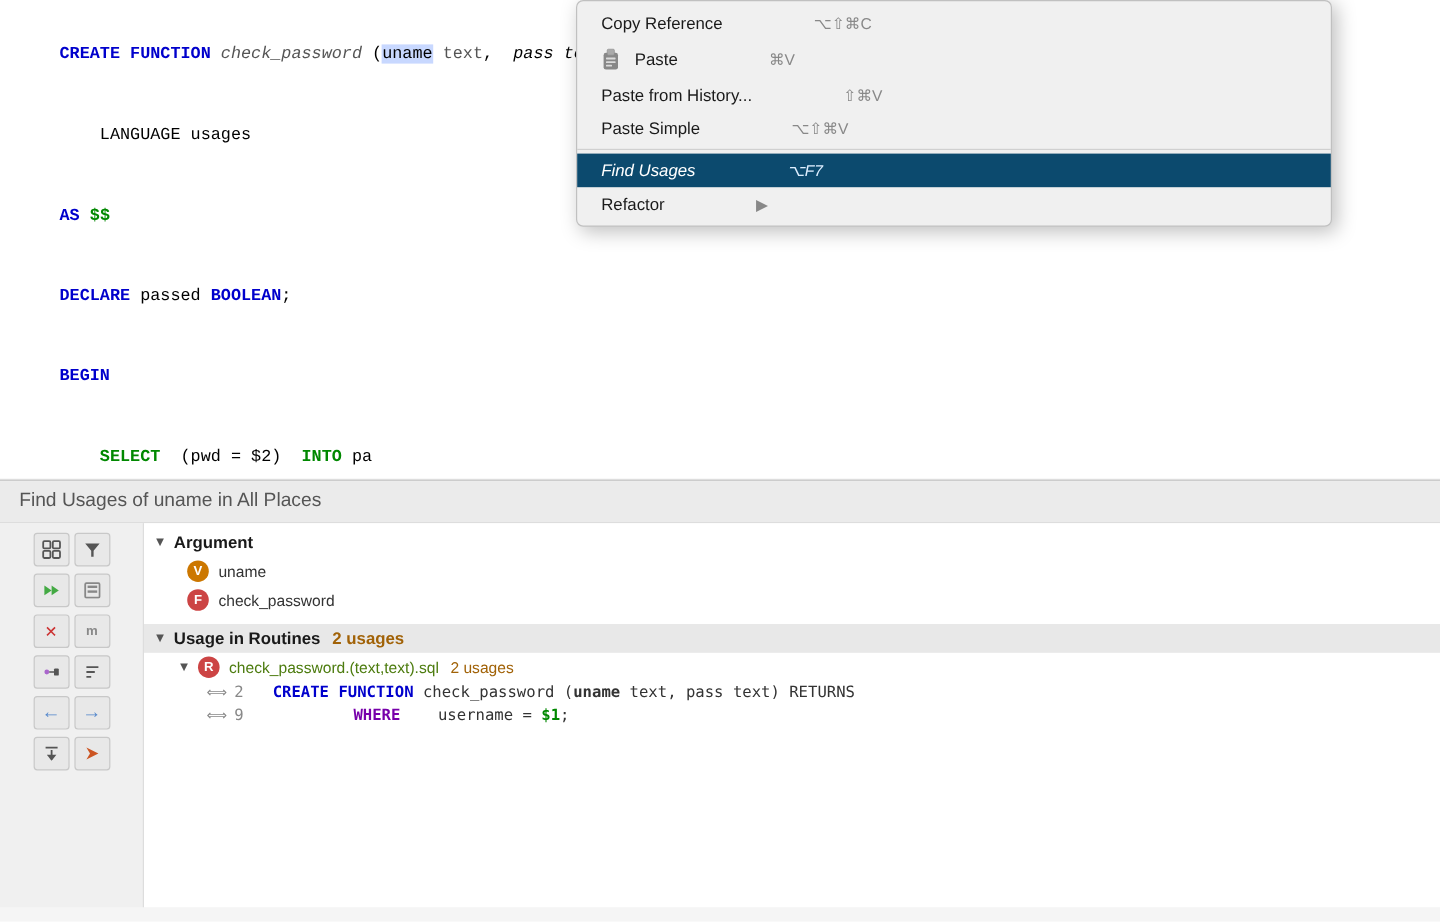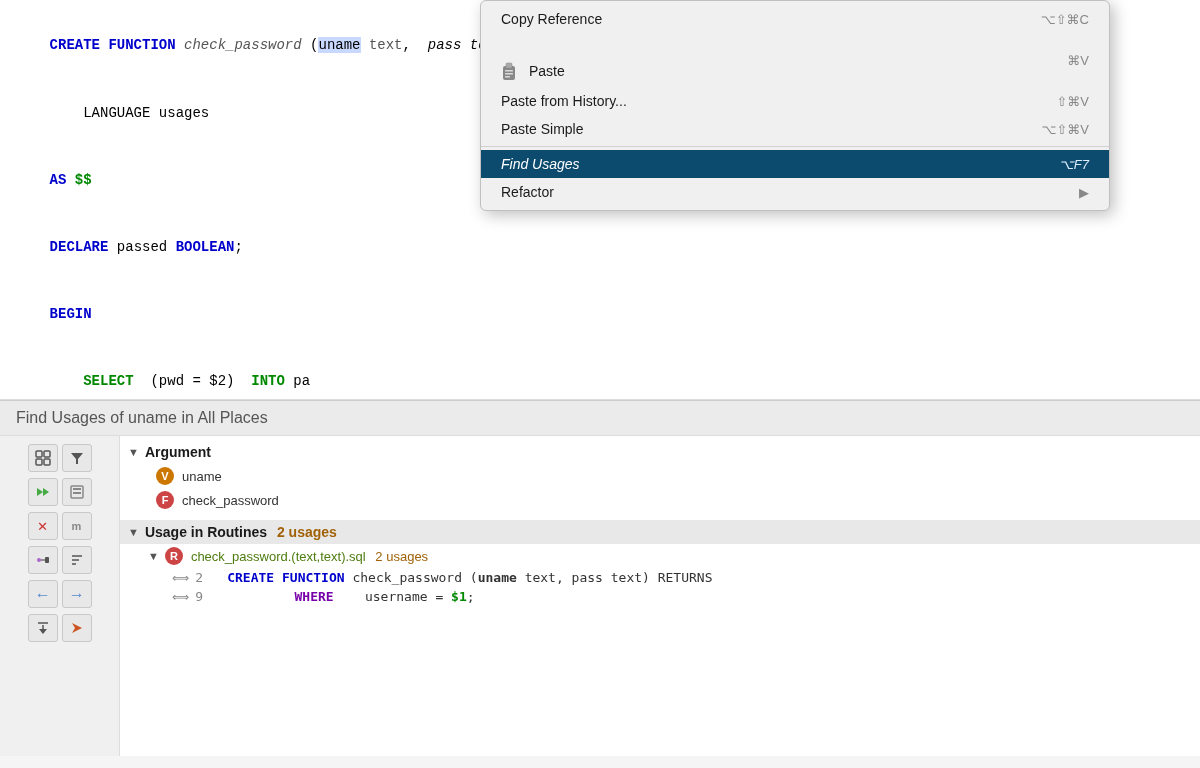--- a/index.html
+++ b/index.html
@@ -43,27 +43,27 @@
       background: #f0f0f0;
       border: 1px solid #c0c0c0;
       border-radius: 6px;
       box-shadow: 4px 4px 16px rgba(0,0,0,0.25);
       z-index: 100;
       padding: 4px 0;
     }
 
     .menu-item {
       display: flex;
-      justify-content: space-between;
       align-items: center;
       padding: 6px 20px;
       font-size: 14px;
       color: #1a1a1a;
       cursor: pointer;
       font-family: -apple-system, 'Helvetica Neue', sans-serif;
+      gap: 36px;
     }
 
     .menu-item.selected {
       background: #0c4a6e;
       color: #ffffff;
       font-style: italic;
     }
 
     .menu-item .shortcut {
       color: #888;
@@ -78,21 +78,20 @@
     .menu-separator {
       height: 1px;
       background: #d0d0d0;
       margin: 3px 0;
     }
 
     .menu-item-with-icon {
       display: flex;
       align-items: center;
       gap: 8px;
-      margin-top: 22px;
     }
 
     .menu-arrow {
       font-size: 12px;
     }
 
     
     .find-panel {
       background: #f5f5f5;
       border-top: 1px solid #ccc;

